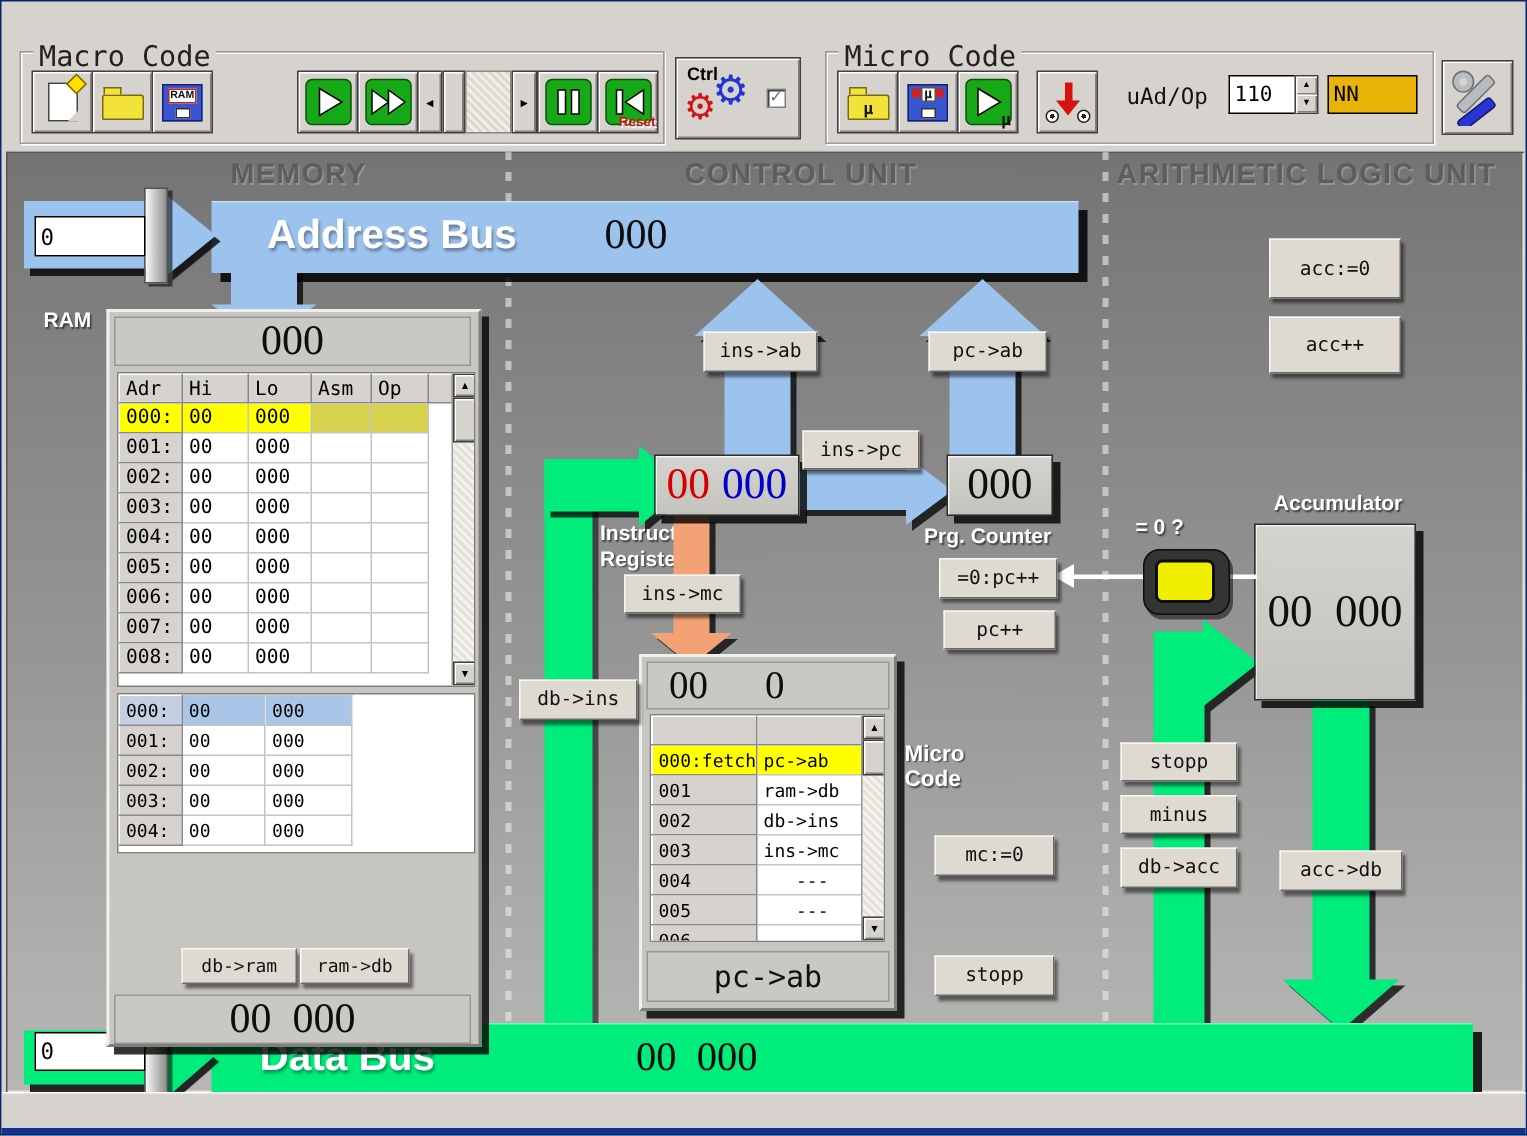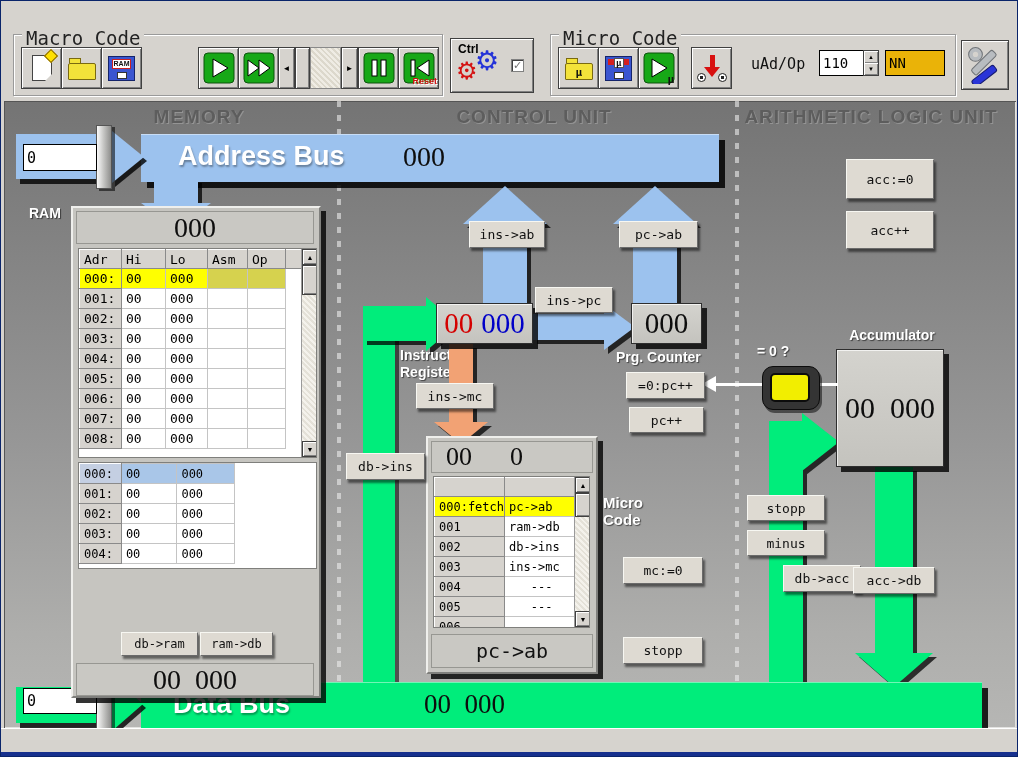--- a/index.html
+++ b/index.html
@@ -591,21 +591,21 @@
     <div class="whitelabel" style="left:753px;top:242px;">= 0 ?</div>
     <div style="position:absolute;left:711px;top:282px;width:50px;height:3px;background:#fff;z-index:11;"></div>
     <div style="position:absolute;left:698px;top:275px;width:0;height:0;border-right:14px solid #fff;border-top:8px solid transparent;border-bottom:8px solid transparent;z-index:11;"></div>
     <div style="position:absolute;left:814px;top:282px;width:20px;height:3px;background:#fff;z-index:11;"></div>
     <div class="zeroind" style="left:758px;top:265px;width:58px;height:44px;">
       <div class="lamp"></div>
     </div>
 
     <div class="plaque" style="left:743px;top:394px;width:78px;height:26px;">stopp</div>
     <div class="plaque" style="left:743px;top:429px;width:78px;height:26px;">minus</div>
-    <div class="plaque" style="left:743px;top:464px;width:78px;height:27px;margin-left:36px;">db-&gt;acc</div>
+    <div class="plaque" style="left:743px;top:464px;width:78px;height:27px;">db-&gt;acc</div>
     <div class="plaque" style="left:849px;top:466px;width:82px;height:27px;">acc-&gt;db</div>
 
     <div class="busband" style="left:12px;top:586px;width:81px;height:36px;background:#00ed7b;"></div>
     <div class="funnel" style="left:108px;top:576px;border-top:27px solid transparent;border-bottom:27px solid transparent;border-left:31px solid #00ed7b;filter:drop-shadow(3px 4px 0 rgba(0,0,0,0.8));"></div>
     <div class="bar3d" style="left:92px;top:572px;height:58px;"></div>
     <div class="busrect" style="left:137px;top:581px;width:841px;height:48px;background:#00ed7b;z-index:3;">
       <span class="buslabel" style="left:32px;top:7px;">Data Bus</span>
       <span class="busvalue serif" style="left:283px;top:7px;font-size:27px;">00  000</span>
     </div>
     <input class="businput" style="left: 19px; top: 587px; width: 74px; height: 26px;" value="0">

